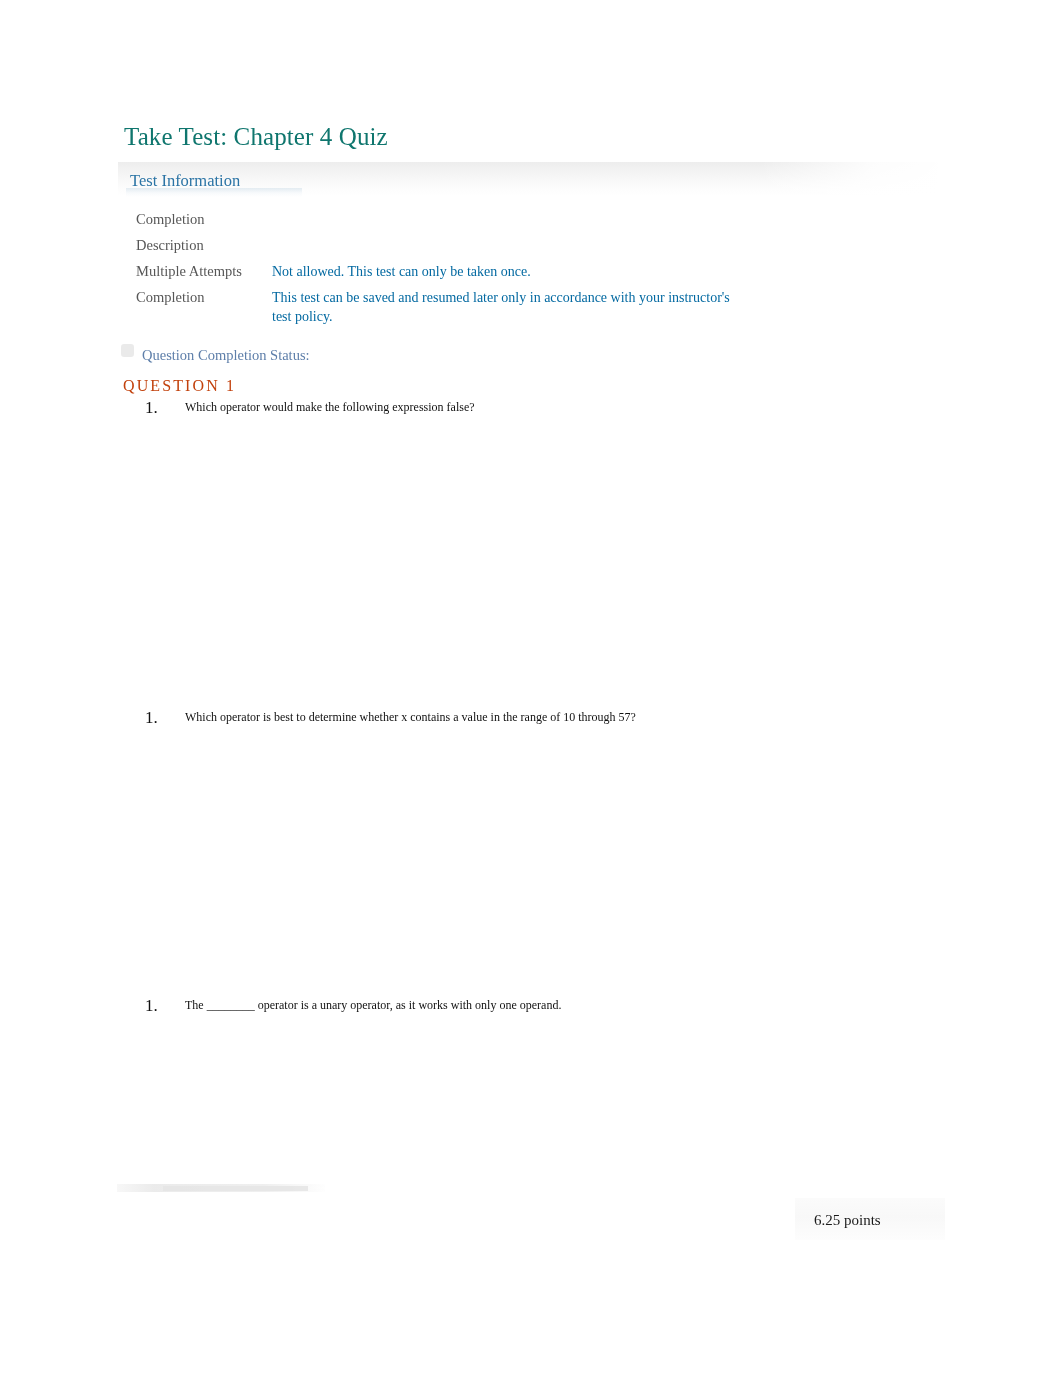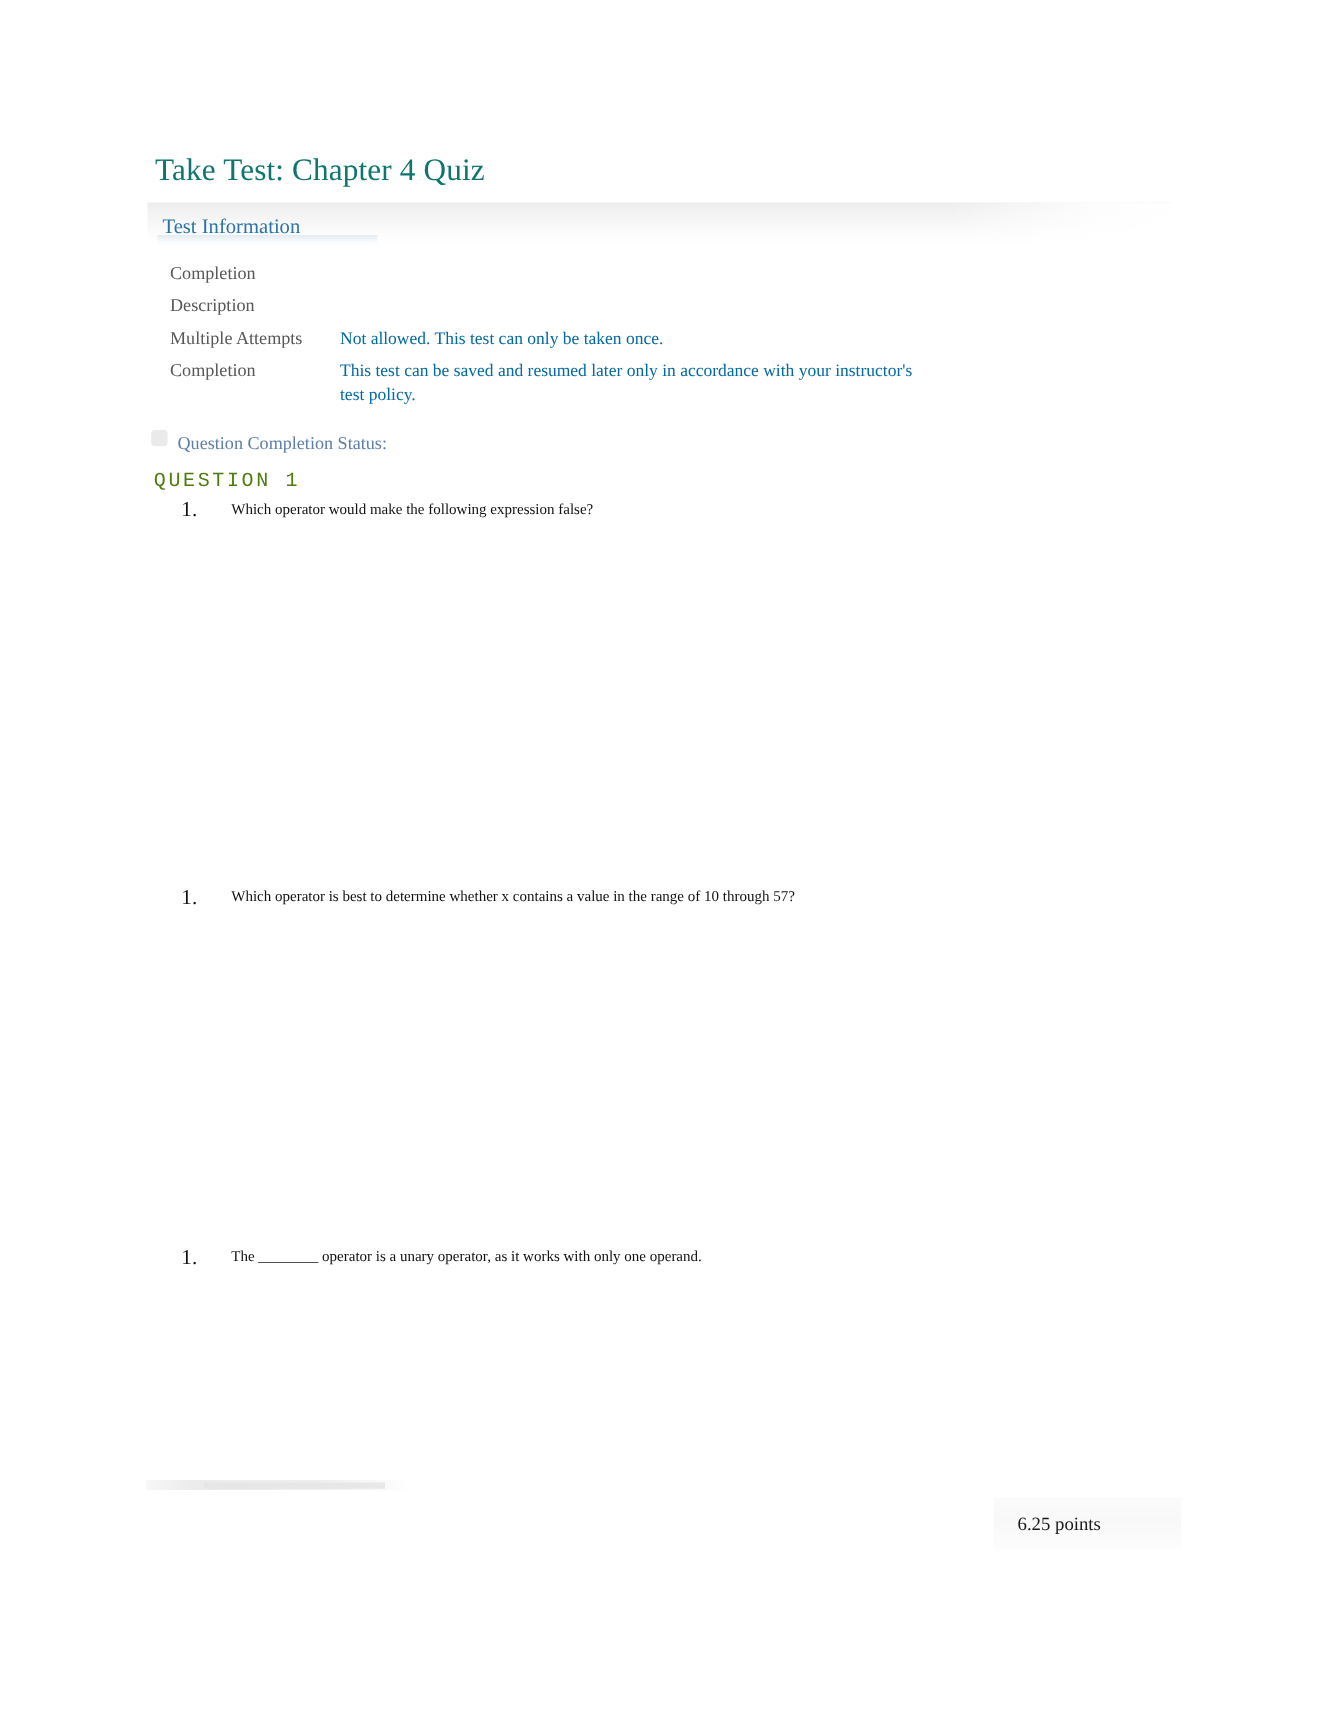--- a/index.html
+++ b/index.html
@@ -124,23 +124,22 @@
   }
 
   
   .question-header {
     position: absolute;
     left: 123px;
     top: 375px;
     font-size: 16px;
     line-height: 21px;
     letter-spacing: 2.1px;
-    color: #4d7c0f;
-    white-space: nowrap;
-    font-family: Liberation Mono, monospace;
+    color: #c2410c;
+    white-space: nowrap;
   }
 
   
   .q-item {
     position: absolute;
     display: flex;
     align-items: flex-start;
   }
   .q-num {
     flex: 0 0 auto;

